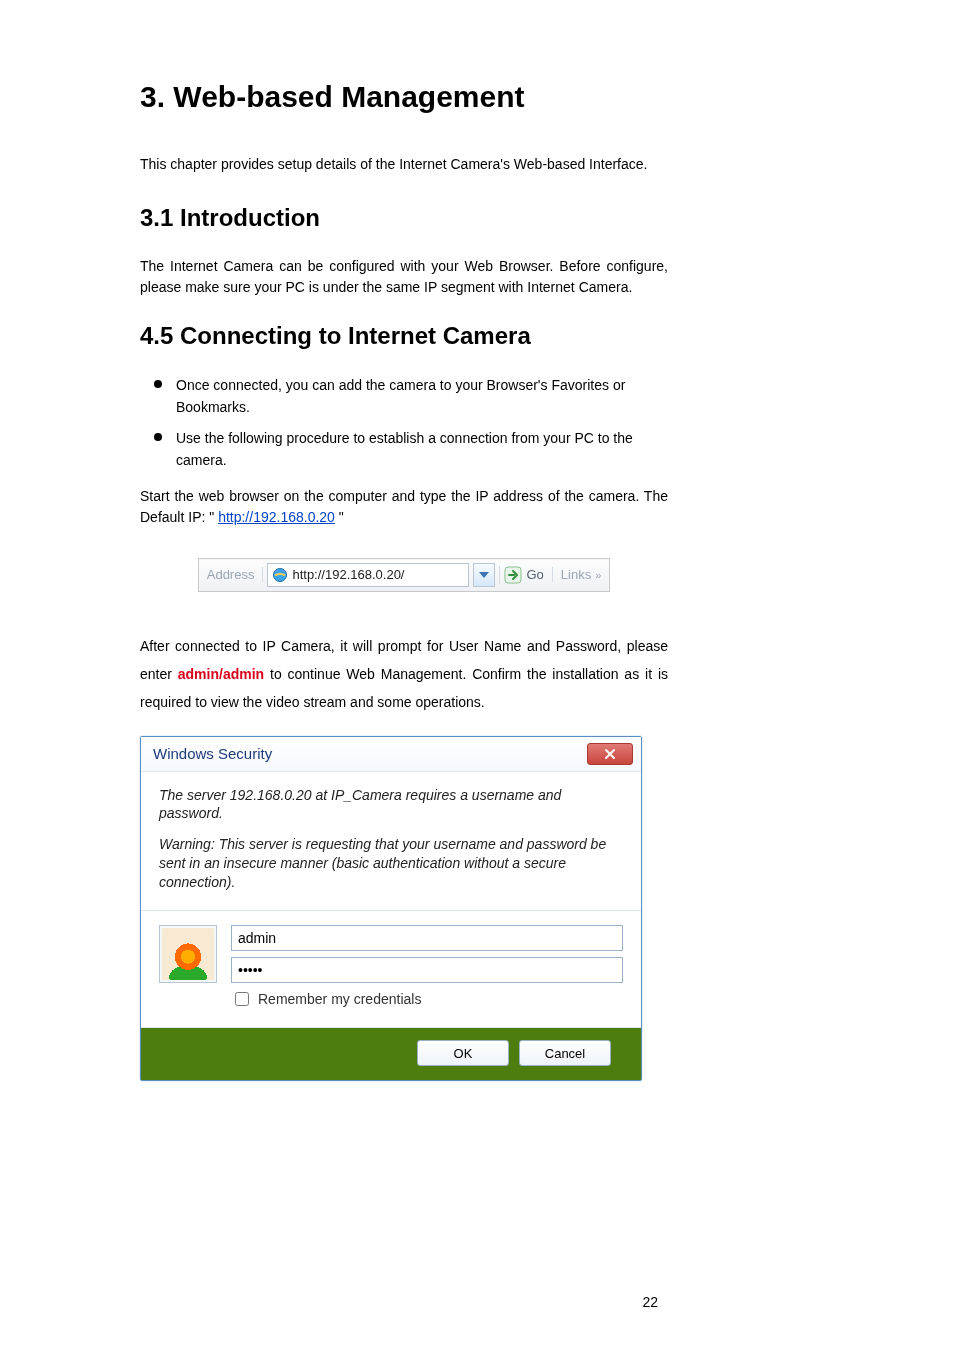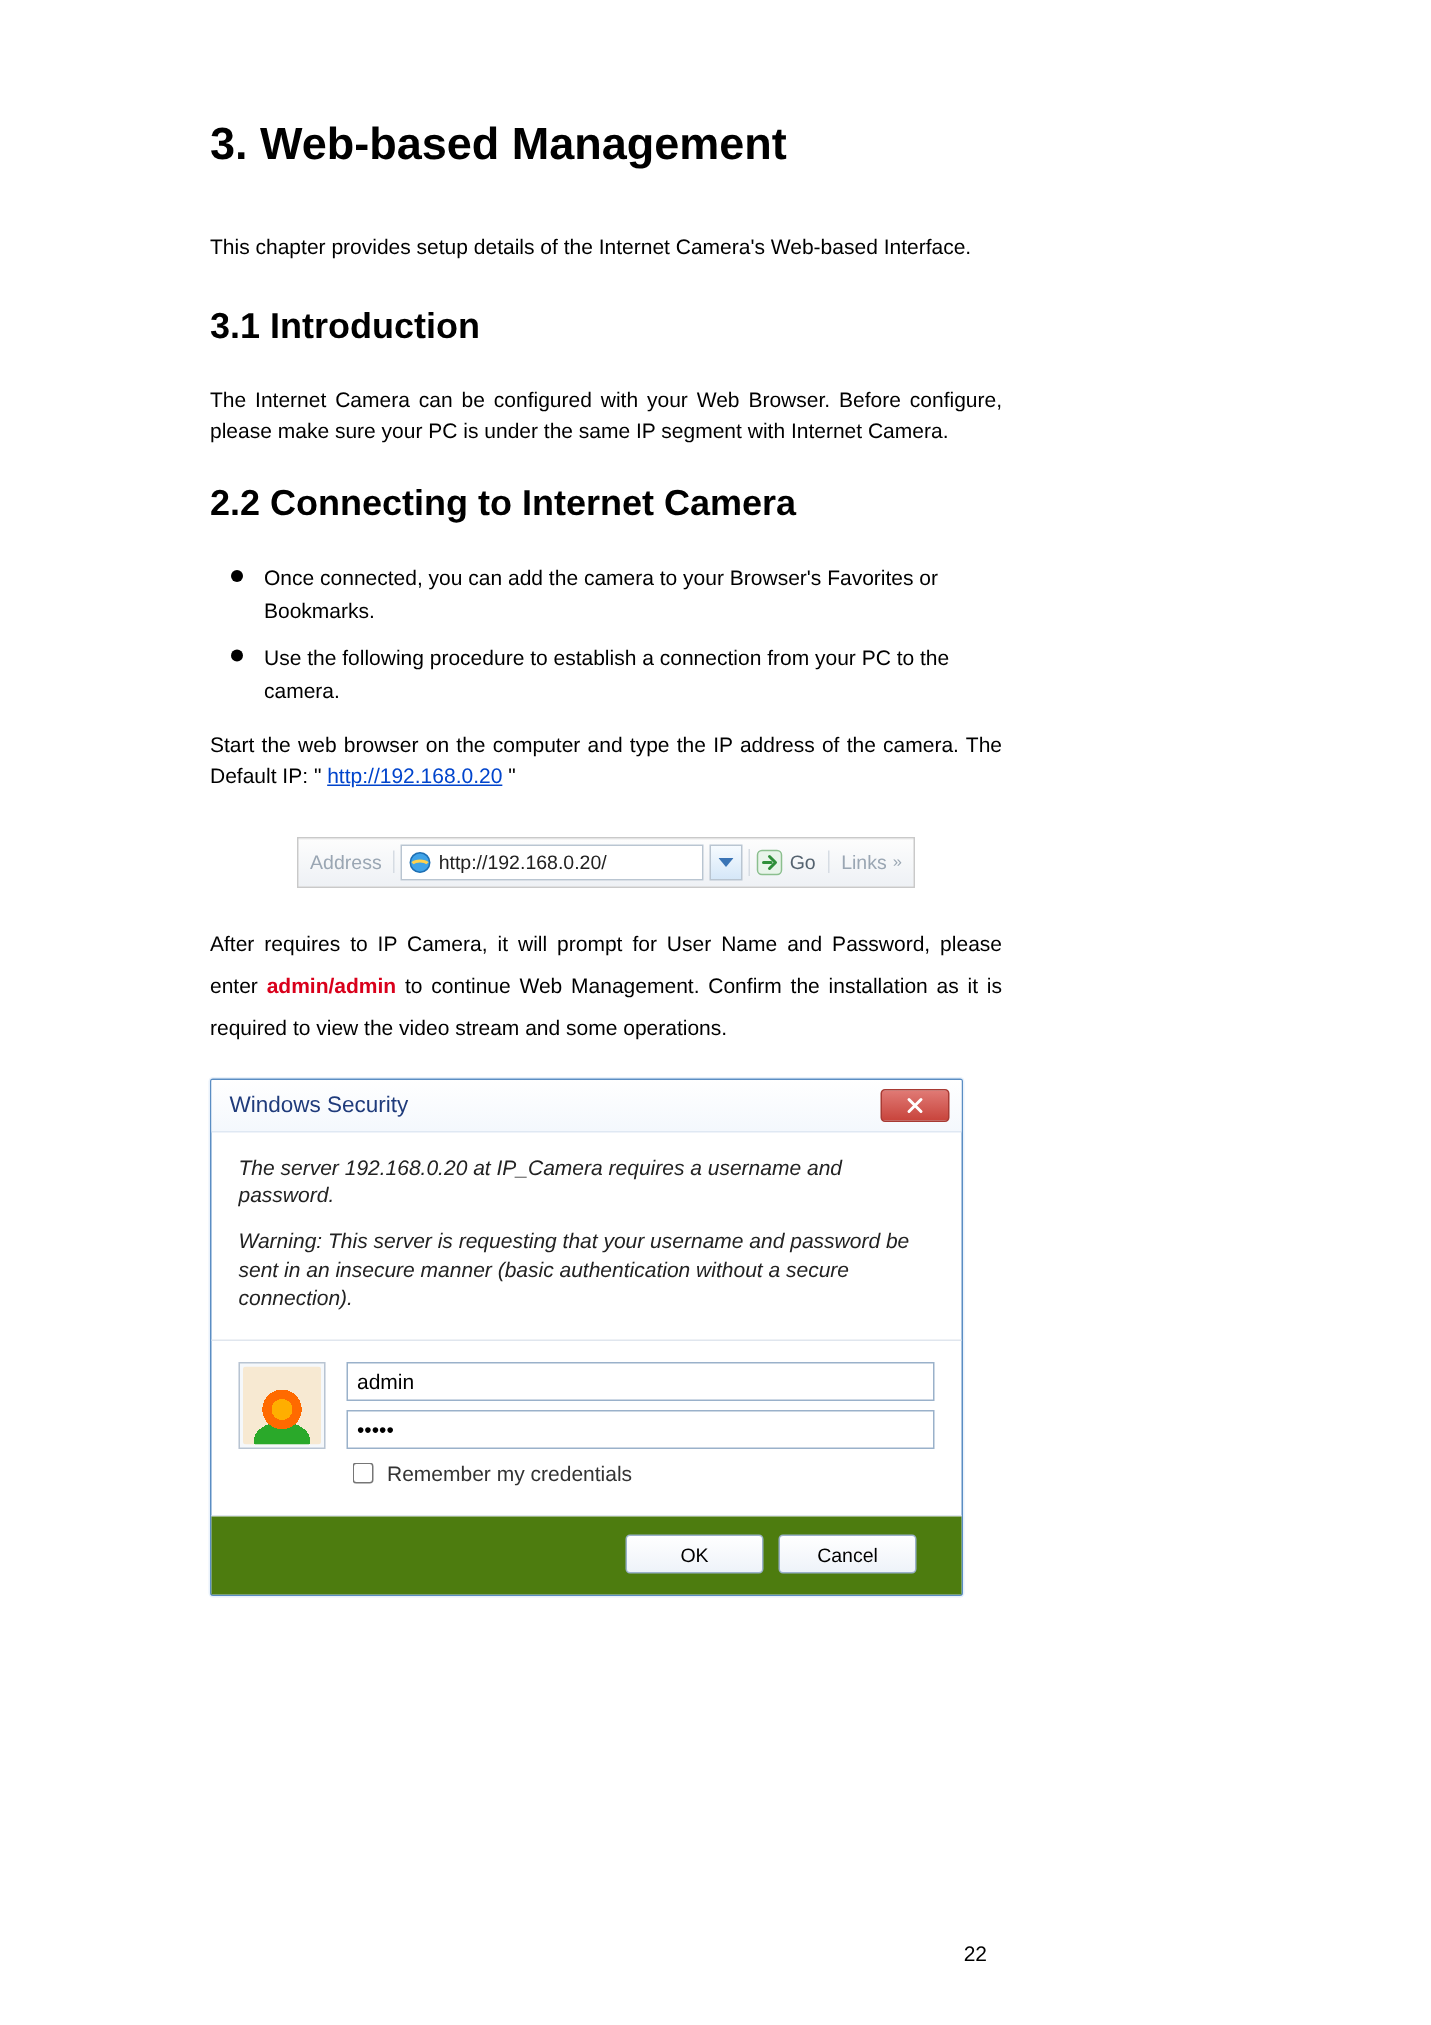--- a/index.html
+++ b/index.html
@@ -64,21 +64,21 @@
   }
   .red-bold {
     color: #d9001b;
     font-weight: bold;
   }
 
   
   .addressbar-wrap {
     display: flex;
     justify-content: center;
-    margin: 30px 0 23px 0;
+    margin: 30px 0 40px 0;
     align-items: center;
   }
   .addressbar {
     display: flex;
     align-items: center;
     height: 32px;
     border: 1px solid #c9c9c9;
     background: linear-gradient(#fdfdfd, #eef1f5);
     font-size: 13px;
     box-shadow: 0 1px 0 #f4f4f4 inset;
@@ -233,21 +233,21 @@
 <div class="page">
 
   <h1 class="title">3. Web-based Management</h1>
 
   <p class="intro">This chapter provides setup details of the Internet Camera's Web-based Interface.</p>
 
   <h2 class="section">3.1 Introduction</h2>
 
   <p class="body">The Internet Camera can be configured with your Web Browser. Before configure, please make sure your PC is under the same IP segment with Internet Camera.</p>
 
-  <h2 class="section">2.2 Connecting to Internet Camera</h2>
+  <h2 class="section">4.5 Connecting to Internet Camera</h2>
 
   <ul class="bullets">
     <li>Once connected, you can add the camera to your Browser's Favorites or Bookmarks.</li>
     <li>Use the following procedure to establish a connection from your PC to the camera.</li>
   </ul>
 
   <p class="body" style="margin-bottom:0;">
     <span>Start the web browser on the computer and type the IP address of the camera. The Default IP: " </span><a class="link" href="#">http://192.168.0.20</a><span> "</span>
   </p>
 
@@ -278,21 +278,21 @@
         <span>Go</span>
       </span>
       <span class="links">
         <span>Links</span>
         <span class="chev">»</span>
       </span>
     </div>
   </div>
 
   <p class="body" style="line-height:2; margin-bottom:20px;">
-    <span>After requires to IP Camera, it</span><span> will prompt for User Name and Password, please enter </span><span class="red-bold">admin/admin</span><span> to continue Web Management. Confirm the installation as it is required to view the video stream and some operations.</span>
+    <span>After connected to IP Camera, it</span><span> will prompt for User Name and Password, please enter </span><span class="red-bold">admin/admin</span><span> to continue Web Management. Confirm the installation as it is required to view the video stream and some operations.</span>
   </p>
 
   <div class="dialog-wrap">
     <div class="wsec">
       <div class="titlebar">
         <span class="t-text">Windows Security</span>
         <span class="closebtn">
           <span>
             <svg viewBox="0 0 12 12" width="12" height="12">
               <path d="M2 2 L10 10 M10 2 L2 10" stroke="#fff" stroke-width="2" stroke-linecap="round"></path>

